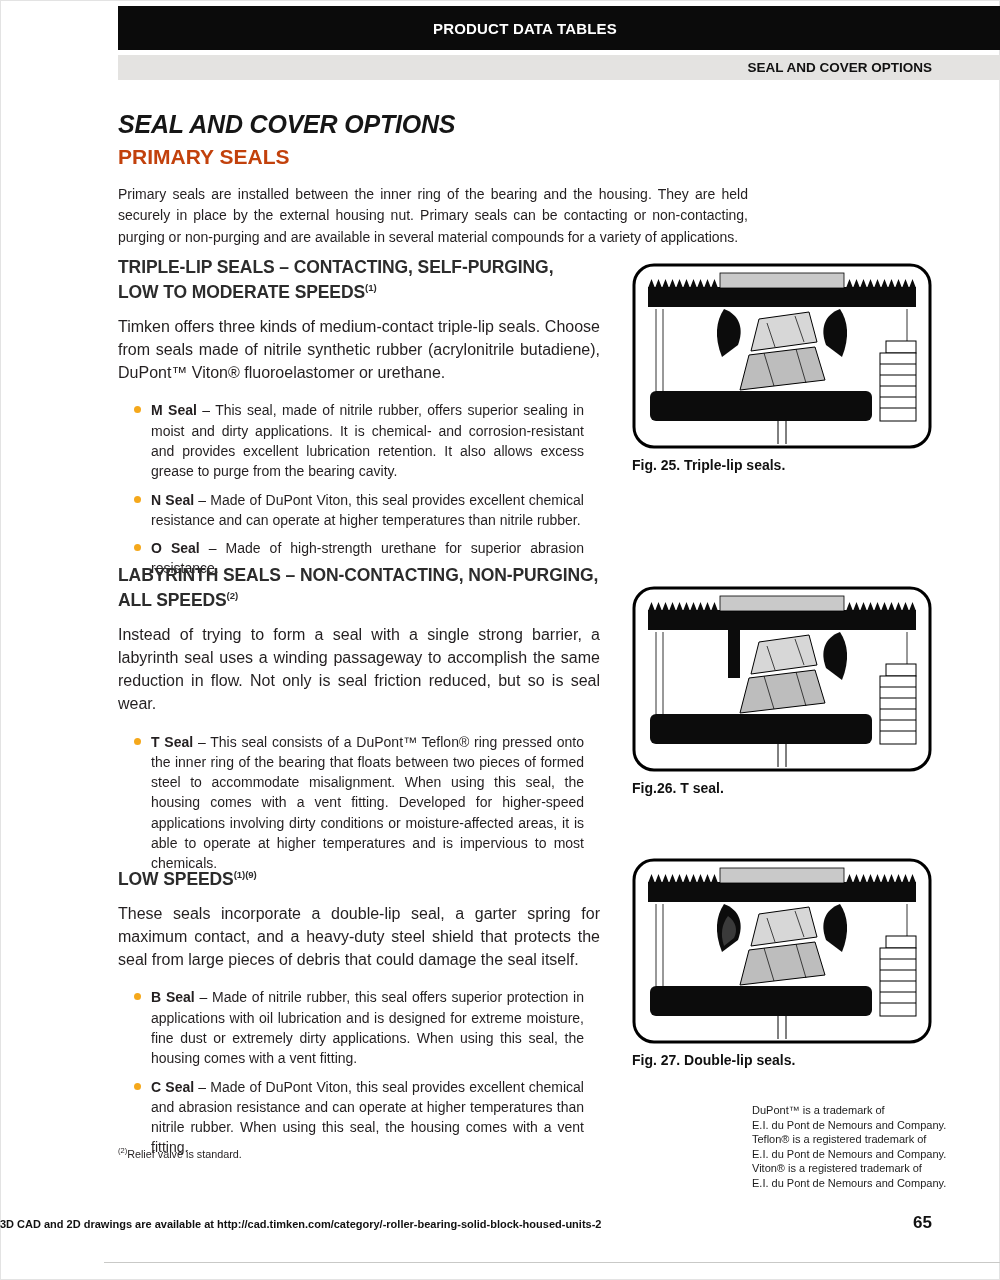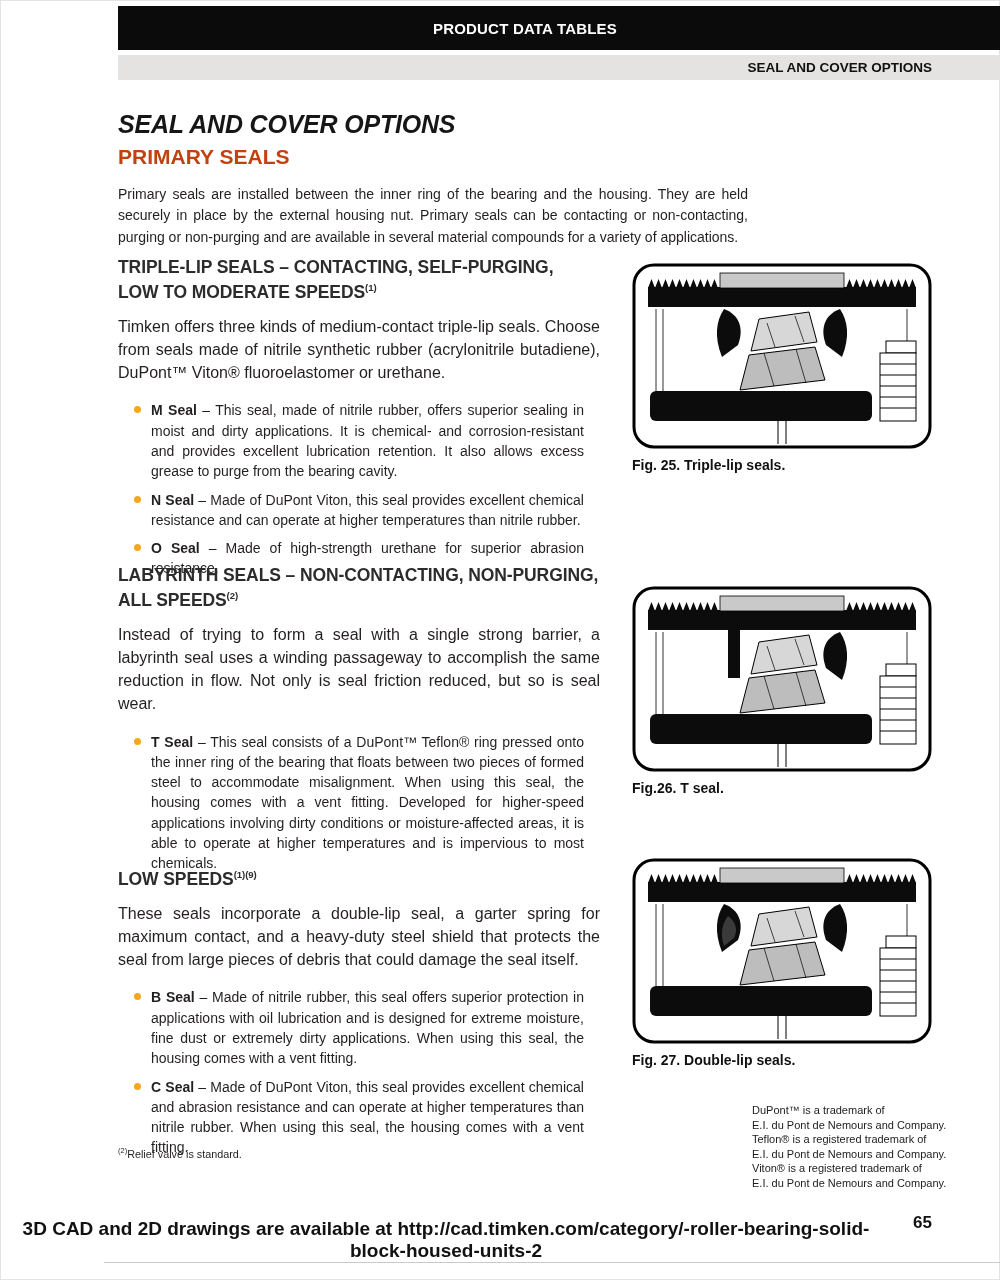--- a/index.html
+++ b/index.html
@@ -35,21 +35,21 @@
   .fig-art svg{display:block;width:300px;height:186px;}
   .fig-cap{font-size:14px;font-weight:bold;color:#111;margin-top:8px;}
 
   
   .footnotes{position:absolute;left:118px;top:1146px;width:548px;font-size:10.8px;line-height:1.4;}
   .fn{margin:0 0 2px 0;padding-left:9px;text-indent:-9px;}
   .fn sup{font-size:7.5px;vertical-align:super;}
   .tm{position:absolute;left:752px;top:1103px;width:215px;font-size:11px;line-height:1.32;color:#1c1c1c;}
 
   
-  .footer-note{position:absolute;left:0;top:1218px;width:892px;text-align:center;font-size:19px;font-weight:bold;color:#111;}
+  .footer-note{position:absolute;left:0;top:1218px;width:892px;font-size:11px;font-weight:bold;color:#111;}
   .page-num{position:absolute;right:68px;top:1213px;font-size:17px;font-weight:bold;color:#111;}
 </style>
 </head>
 <body>
 
 <div class="page-frame"></div>
 
 <div class="topbar">
   <span>PRODUCT DATA TABLES</span>
 </div>

